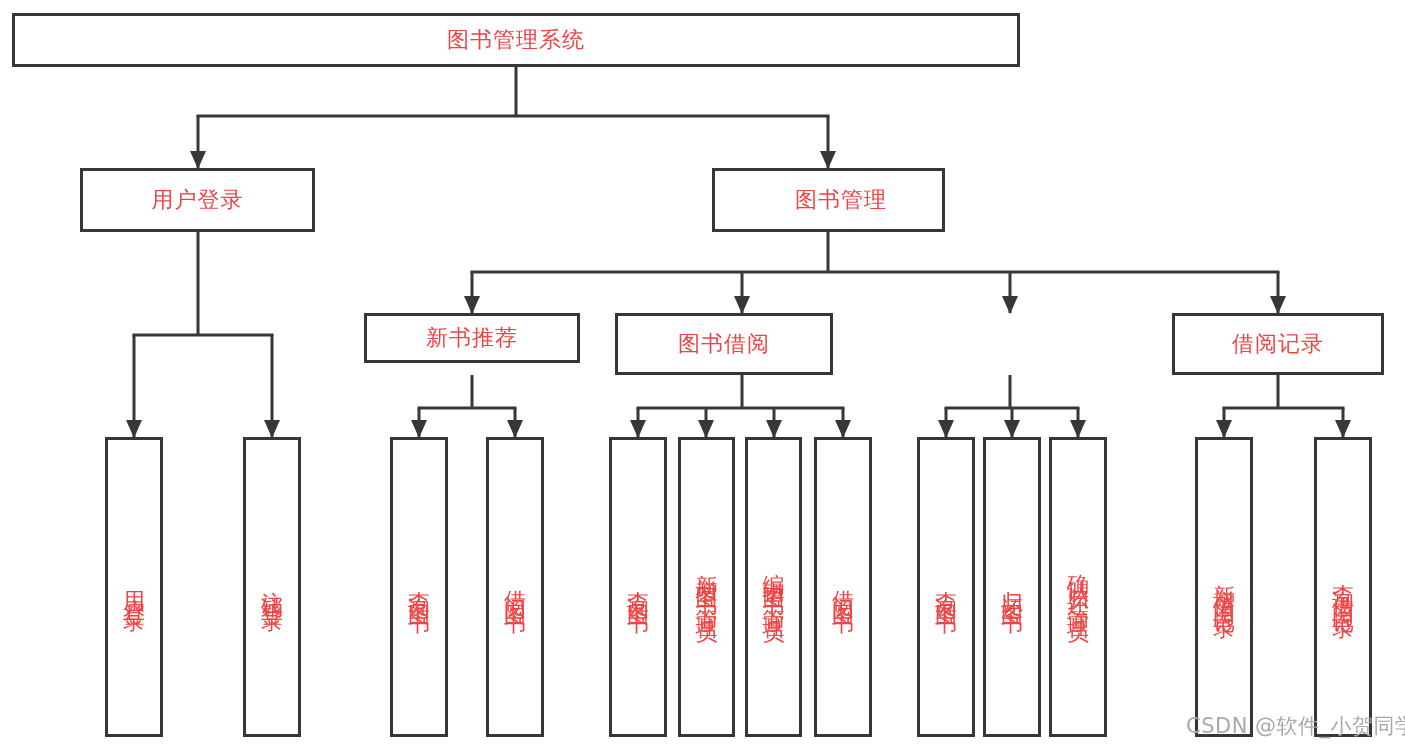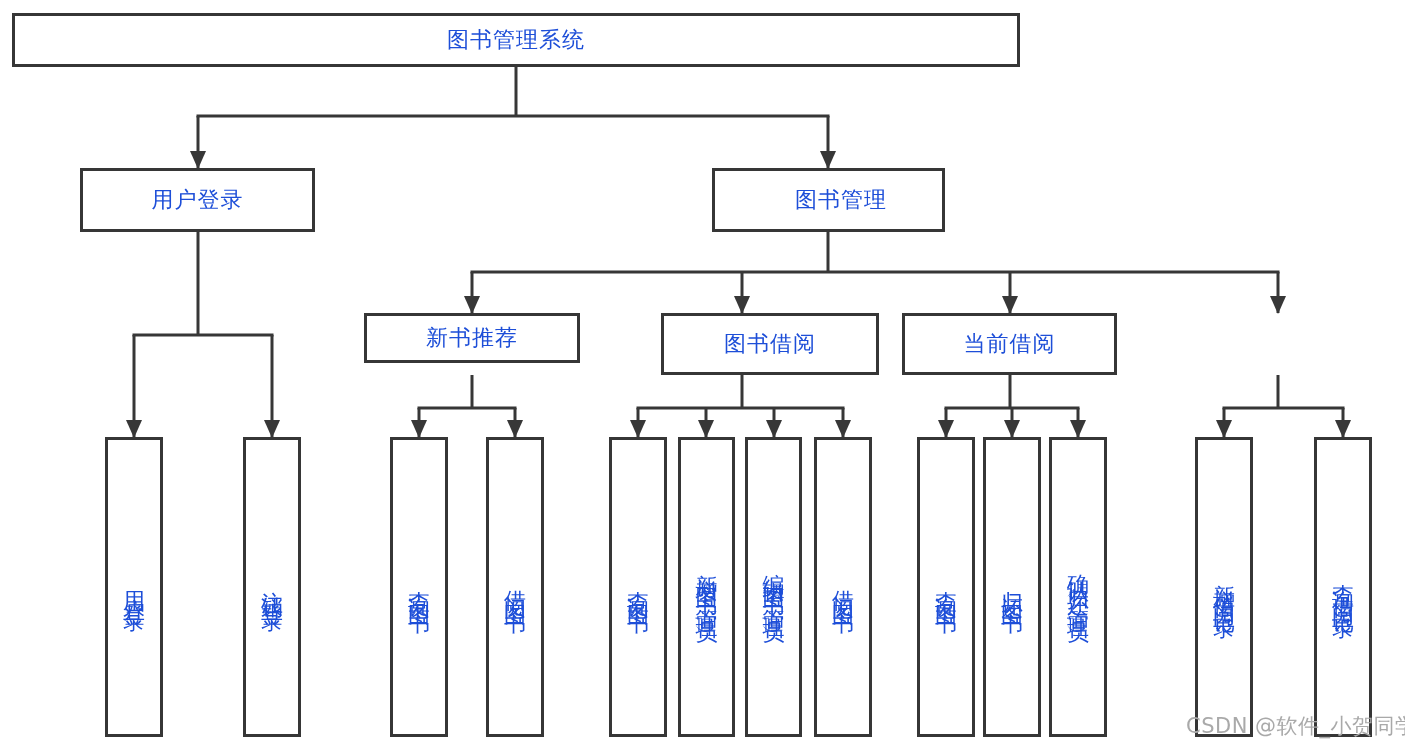--- a/index.html
+++ b/index.html
@@ -14,21 +14,21 @@
   .connectors line{stroke:#373737;stroke-width:3;}
   .node{
     position:absolute;
     box-sizing:border-box;
     border:3px solid #363636;
     background:#ffffff;
     display:flex;
     align-items:center;
     justify-content:center;
     z-index:2;
-    color:#1d4ed8;
+    color:#ef4444;
   }
   .hbox span{
     font-size:22px;
     letter-spacing:1px;
     white-space:nowrap;
   }
   .vbox span{
     writing-mode:vertical-rl;
     text-orientation:mixed;
     font-size:22px;
@@ -107,25 +107,25 @@
   <div class="node hbox" style="left:80px;top:168px;width:235px;height:64px;">
     <span>用户登录</span>
   </div>
   <div class="node hbox" style="left:712px;top:168px;width:233px;height:64px;padding-left:25px;">
     <span>图书管理</span>
   </div>
 
   <div class="node hbox" style="left:364px;top:313px;width:216px;height:50px;">
     <span>新书推荐</span>
   </div>
-  <div class="node hbox" style="left:661px;top:313px;width:218px;height:62px;">
+  <div class="node hbox" style="left:615px;top:313px;width:218px;height:62px;">
     <span>图书借阅</span>
   </div>
-  <div class="node hbox" style="left:902px;top:313px;width:215px;height:62px;">
-    <span>当前借阅</span>
+  <div class="node hbox" style="left:1172px;top:313px;width:212px;height:62px;">
+    <span>借阅记录</span>
   </div>
 
   <div class="node vbox" style="left:105px;top:437px;width:58px;height:300px;">
     <span>用户登录</span>
   </div>
   <div class="node vbox" style="left:243px;top:437px;width:58px;height:300px;">
     <span>注销登录</span>
   </div>
 
   <div class="node vbox" style="left:390px;top:437px;width:58px;height:300px;">

